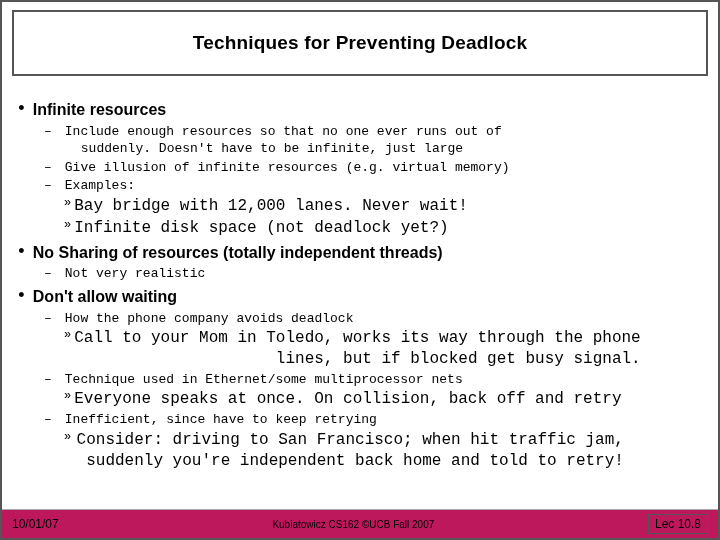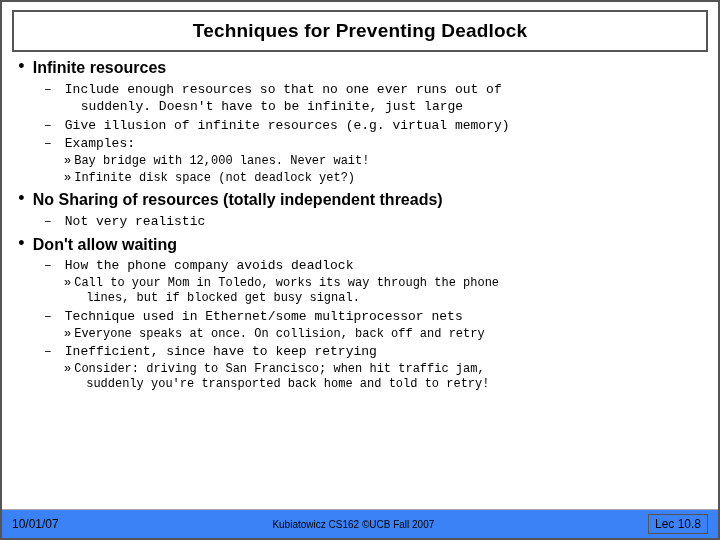--- a/index.html
+++ b/index.html
@@ -16,23 +16,23 @@
       width: 720px;
       height: 540px;
       background: #fff;
       border: 2px solid #555;
       display: flex;
       flex-direction: column;
       padding: 0;
     }
     .slide-header {
       border: 2px solid #555;
-      margin: 8px 10px 0 10px;
+      margin: 8px 10px 18px 10px;
       text-align: center;
-      padding: 8px 8px;
+      padding: 20px 8px;
       background: #fff;
     }
     .slide-header-title {
       font-size: 19px;
       font-weight: bold;
       font-family: Arial, Helvetica, sans-serif;
       letter-spacing: 0.01em;
     }
     .slide-body {
       flex: 1;
@@ -95,32 +95,33 @@
       font-size: 12px;
       line-height: 1.3;
       margin-bottom: 1px;
     }
     .sub-sub-arrow {
       margin-right: 3px;
       flex-shrink: 0;
       font-size: 12px;
     }
     .sub-sub-text {
-      font-size: 12px;
+      font-size: 16px;
       line-height: 1.3;
+      text-align: right;
     }
     .slide-footer {
       display: flex;
       justify-content: space-between;
       align-items: center;
       border-top: 1px solid #aaa;
       padding: 4px 10px;
       font-size: 12px;
       font-family: Arial, Helvetica, sans-serif;
-      background: #3b82f6;
+      background: #be185d;
     }
     .footer-date {
       font-size: 12px;
     }
     .footer-center {
       font-size: 10px;
       text-align: center;
     }
     .footer-lec {
       border: 1px solid #555;
@@ -208,21 +209,21 @@
         </div>
       </div>
       <div class="sub-item">
         <span class="sub-dash">–</span>
         <span class="sub-text">Inefficient, since have to keep retrying</span>
       </div>
       <div class="sub-sub-list">
         <div class="sub-sub-item">
           <span class="sub-sub-arrow">»</span>
           <span class="sub-sub-text">Consider: driving to San Francisco; when hit traffic jam,<br>
-          <span style="padding-left:12px;">suddenly you're transported back home and told to retry!</span></span>
+          <span style="padding-left:12px;">suddenly you're independent back home and told to retry!</span></span>
         </div>
       </div>
     </div>
 
   </div>
 
   <div class="slide-footer">
     <span class="footer-date">10/01/07</span>
     <span class="footer-center">Kubiatowicz CS162 ©UCB Fall 2007</span>
     <span class="footer-lec">Lec 10.8</span>

